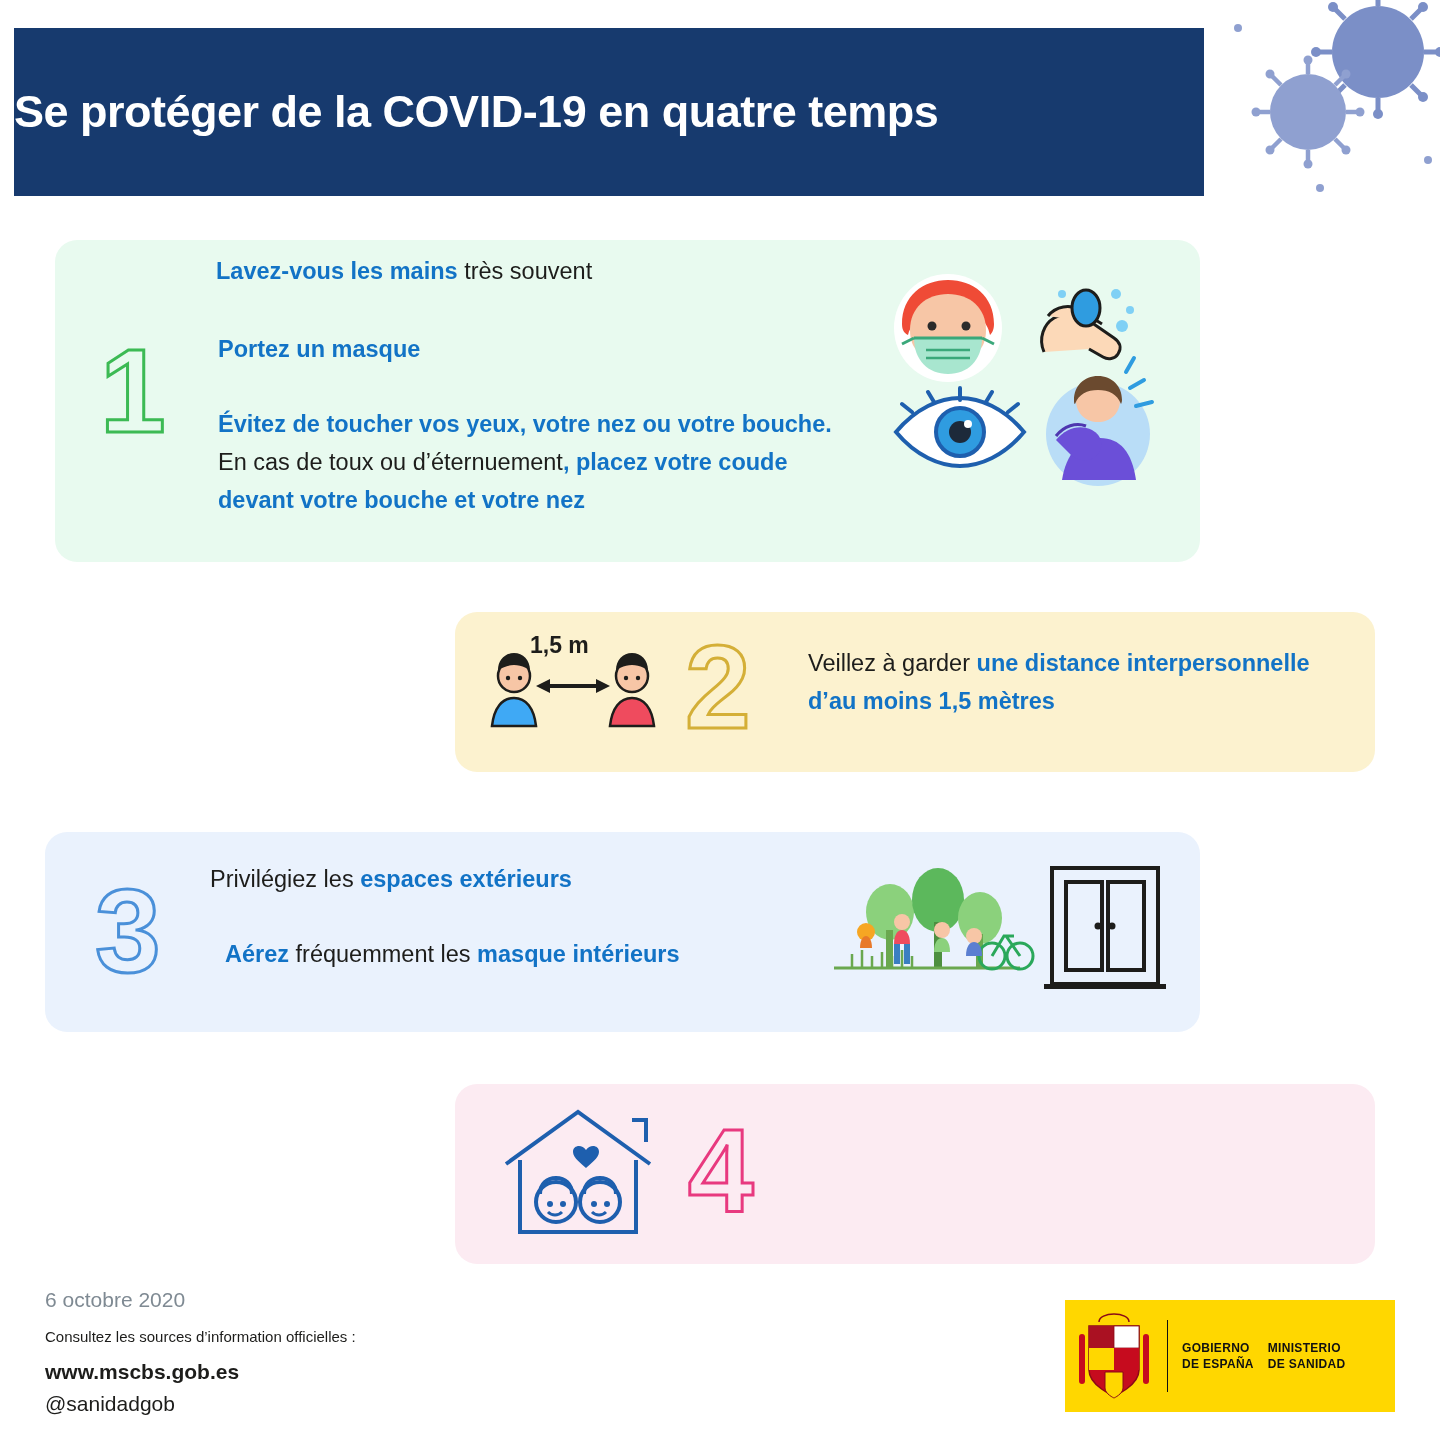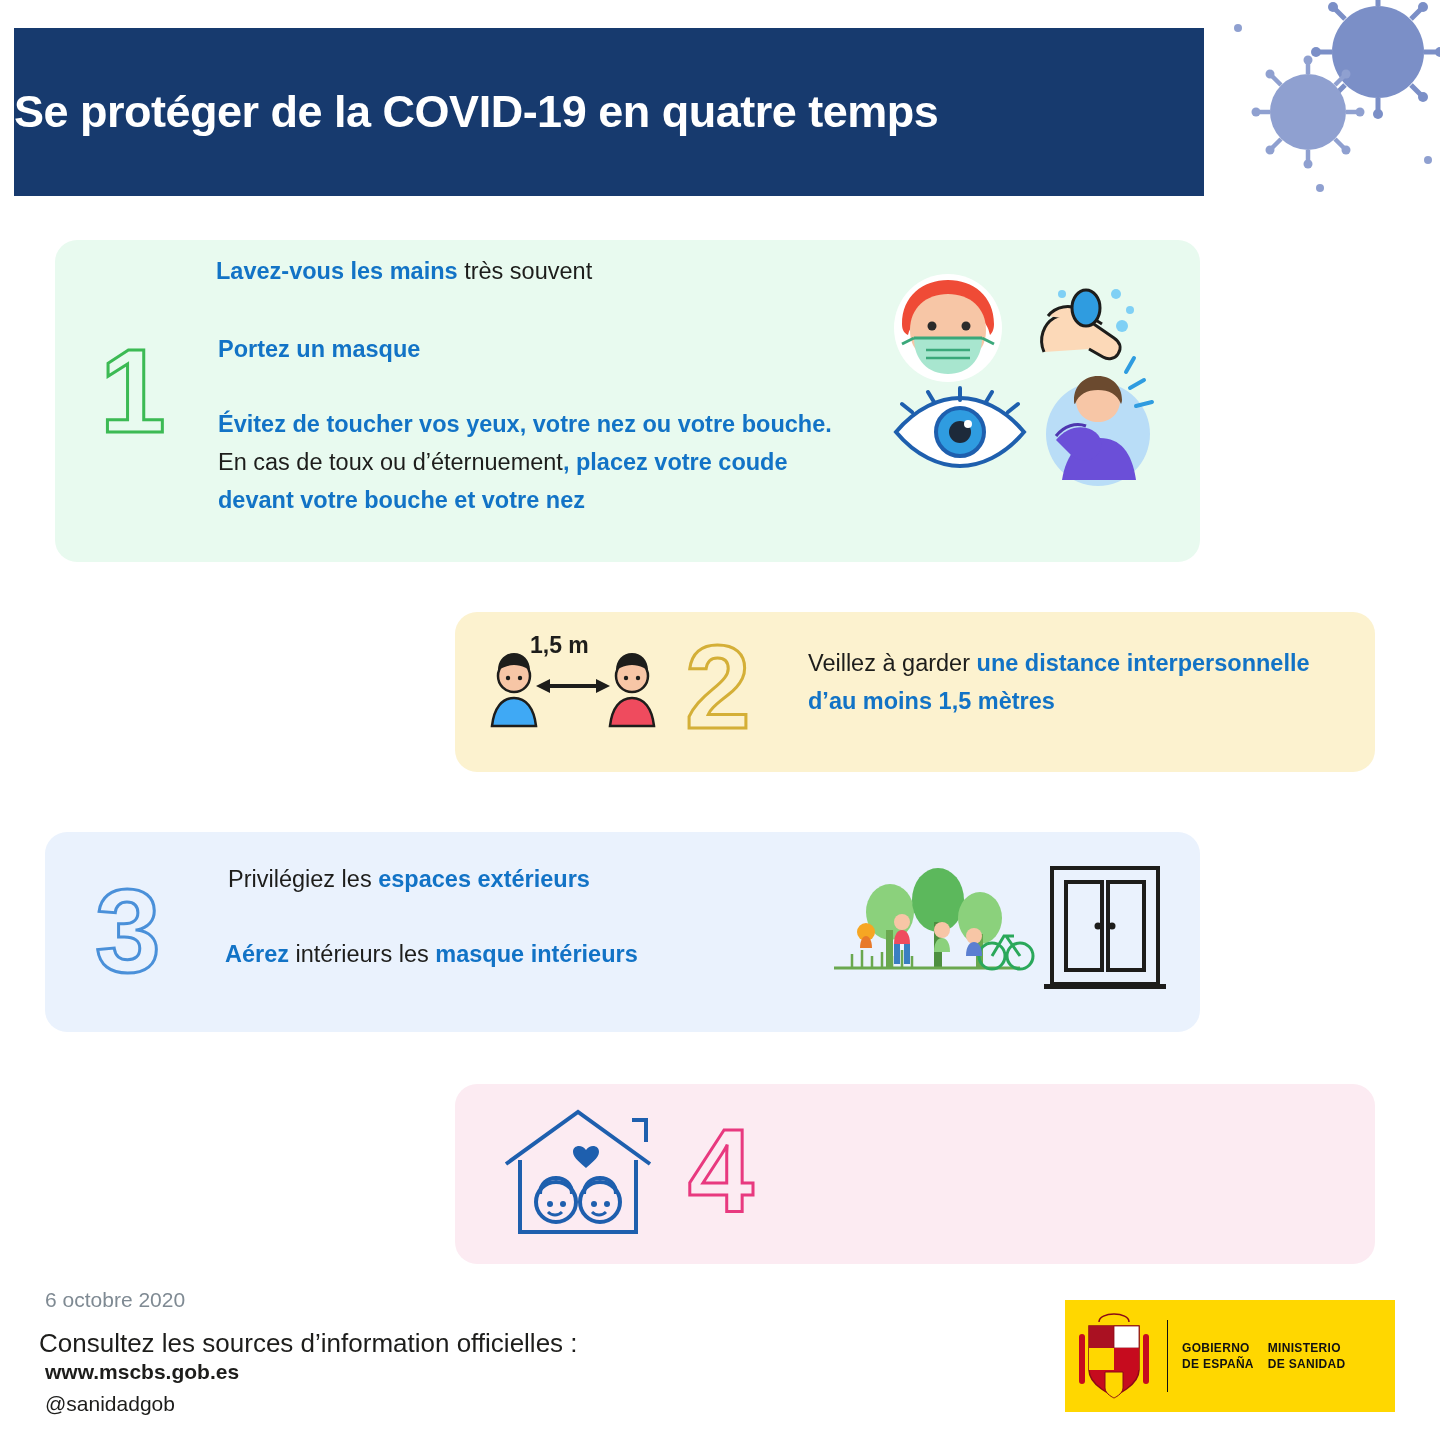--- a/index.html
+++ b/index.html
@@ -49,21 +49,21 @@
   .num-4 { left: 688px; top: 1112px; color: #fcebf2; -webkit-text-stroke: 3px #e8397f; }
 
   .txt { position: absolute; color: #1d1d1b; font-size: 23.5px; line-height: 1.62; }
   .b { color: #1273c6; font-weight: bold; }
 
   .t1a { left: 216px; top: 252px; width: 640px; }
   .t1b { left: 218px; top: 330px; width: 640px; }
   .t1c { left: 218px; top: 405px; width: 640px; }
 
   .t2 { left: 808px; top: 636px; width: 520px; margin-top: 8px; }
-  .t3a { left: 228px; top: 860px; width: 560px; }
+  .t3a { left: 210px; top: 860px; width: 560px; }
   .t3b { left: 225px; top: 935px; width: 560px; }
   .t4 { left: 808px; top: 1108px; width: 560px; }
 
   
   .illus { position: absolute; }
   .ill-1 { left: 880px; top: 268px; width: 290px; height: 230px; }
   .ill-2 { left: 480px; top: 630px; width: 190px; height: 120px; }
   .ill-3 { left: 830px; top: 860px; width: 340px; height: 140px; }
   .ill-4 { left: 490px; top: 1098px; width: 190px; height: 150px; }
 
@@ -71,22 +71,22 @@
     position: absolute; left: 530px; top: 632px;
     font-size: 23px; font-weight: bold; color: #1d1d1b;
   }
 
   
   .footer-date {
     position: absolute; left: 45px; top: 1288px;
     font-size: 21px; color: #7f8a93;
   }
   .footer-line1 {
-    position: absolute; left: 39px; top: 1328px;
-    font-size: 26px; color: #1d1d1b;
+    position: absolute; left: 45px; top: 1328px;
+    font-size: 15px; color: #1d1d1b;
   }
   .footer-url {
     position: absolute; left: 45px; top: 1360px;
     font-size: 21px; color: #1d1d1b; font-weight: bold;
   }
   .footer-handle {
     position: absolute; left: 45px; top: 1392px;
     font-size: 21px; color: #1d1d1b;
   }
 
@@ -259,21 +259,21 @@
     <span>Veillez à garder </span><span class="b">une distance interpersonnelle d’au moins 1,5 mètres</span>
   </div>
 
   <div class="card card-3"></div>
   <div class="num num-3">3</div>
 
   <div class="txt t3a">
     <span>Privilégiez les </span><span class="b">espaces extérieurs</span>
   </div>
   <div class="txt t3b">
-    <span class="b">Aérez</span><span> intérieurs les </span><span class="b">masque intérieurs</span>
+    <span class="b">Aérez</span><span> fréquemment les </span><span class="b">masque intérieurs</span>
   </div>
 
   <div class="illus ill-3">
     <svg width="340" height="140" viewBox="0 0 340 140">
       <g>
         <ellipse cx="60" cy="52" rx="24" ry="28" fill="#8bd17c"></ellipse>
         <rect x="56" y="70" width="7" height="38" fill="#6aa84f"></rect>
         <ellipse cx="108" cy="40" rx="26" ry="32" fill="#5cb85c"></ellipse>
         <rect x="104" y="62" width="8" height="46" fill="#4d8f3f"></rect>
         <ellipse cx="150" cy="58" rx="22" ry="26" fill="#8bd17c"></ellipse>

